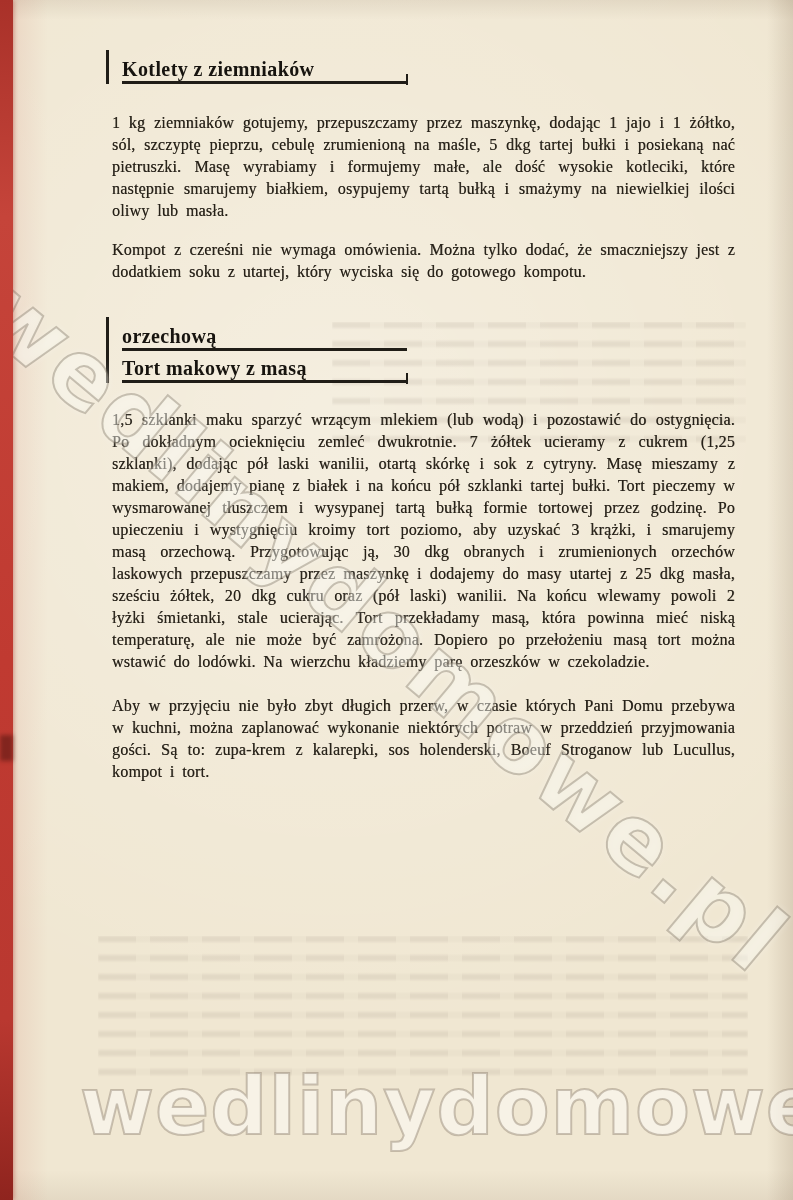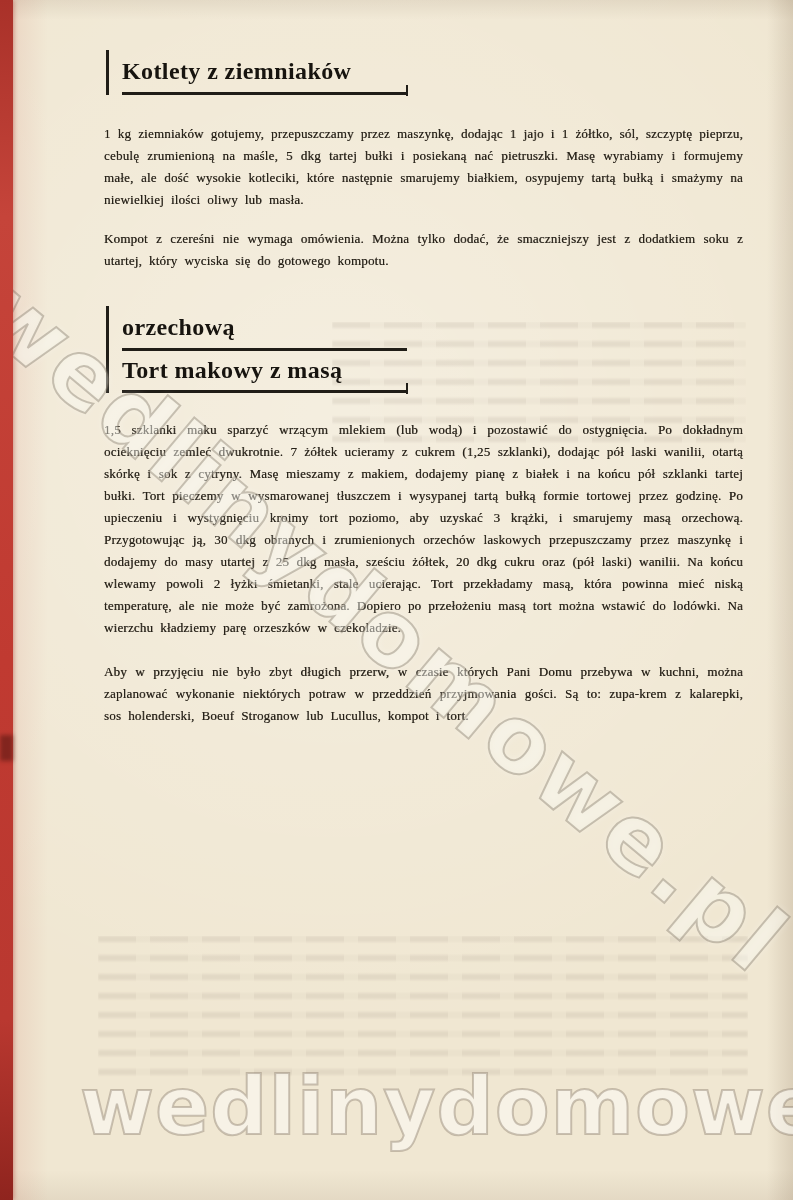--- a/index.html
+++ b/index.html
@@ -35,29 +35,29 @@
   .content { position: absolute; left: 100px; top: 50px; width: 647px; color: var(--ink); z-index: 2; }
 
   .heading-box {
     position: relative; border-left: 3px solid #201d17;
     padding: 7px 0 0 13px; margin-left: 6px; width: 301px; box-sizing: border-box;
   }
   .heading-box .corner-tick {
     position: absolute; right: -1px; bottom: -1px; width: 2px; height: 11px; background: #201d17;
   }
   .heading-line {
-    display: block; border-bottom: 3px solid #201d17; padding-bottom: 6px;
-    font-weight: bold; font-size: 24px; letter-spacing: 0.4px; line-height: 1.2;
+    display: block; border-bottom: 3px solid #201d17; 
+    font-weight: bold; font-size: 20px; letter-spacing: 0.4px; line-height: 1.2;
     color: #17140f;
   }
   .heading-line + .heading-line { padding-top: 5px; }
 
   .body-text {
-    margin: 4px; text-align: justify;
-    font-size: 13px; line-height: 22px;
+    margin: 12px; text-align: justify;
+    font-size: 16px; line-height: 22px;
     word-spacing: 3.5px; letter-spacing: 0.2px;
     text-shadow: 0.35px 0.25px 0 rgba(38,32,24,0.6);
   }
   .mt-p1 { margin-top: 28px; }
   .mt-p2 { margin-top: 17px; }
   .mt-h2 { margin-top: 34px; }
   .mt-p3 { margin-top: 26px; }
   .mt-p4 { margin-top: 22px; }
 
   

